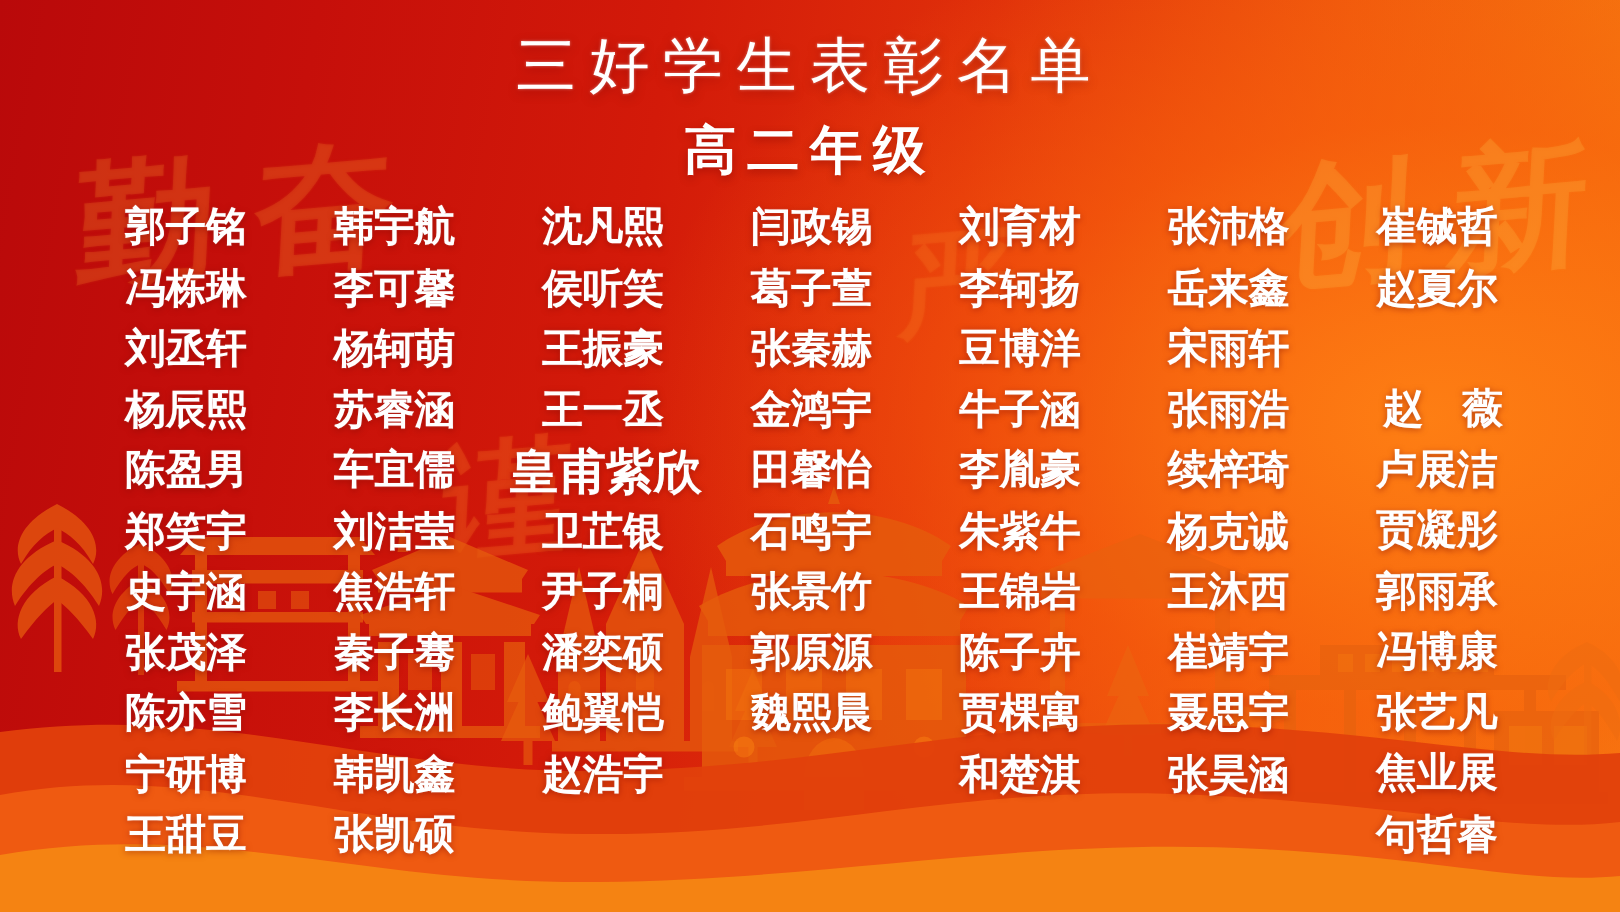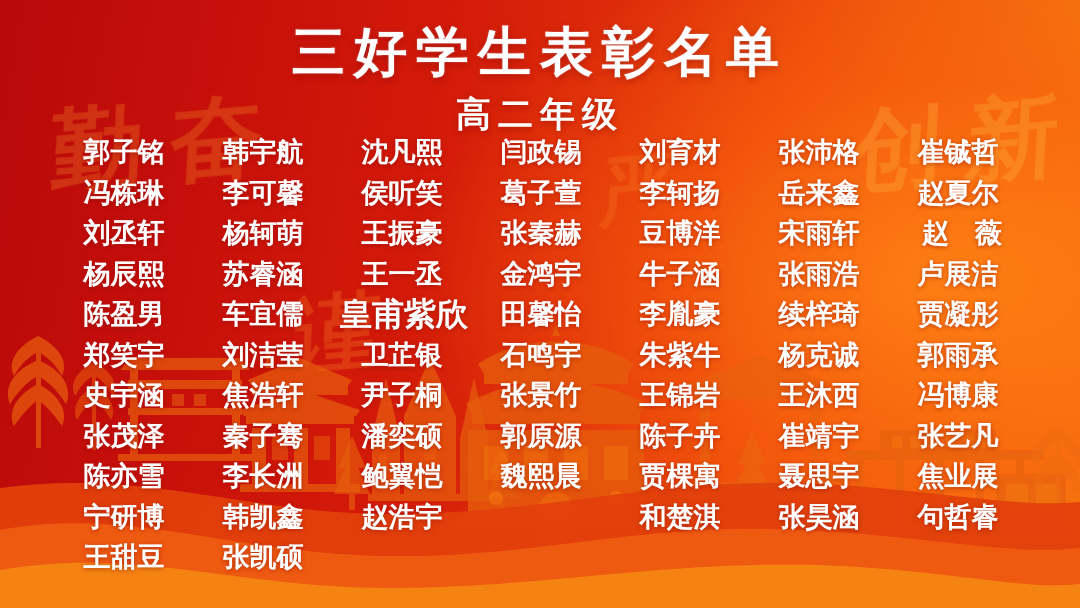--- a/index.html
+++ b/index.html
@@ -28,21 +28,21 @@
   .wm-3{left:852px;top:96px;font-size:92px;letter-spacing:22px;color:rgba(255,190,70,.21);}
   .wm-4{left:600px;top:150px;font-size:78px;color:rgba(255,120,30,.13);}
 
   
   .scene{position:absolute;left:0;bottom:0;width:1080px;height:290px;pointer-events:none;}
 
   
   .title-wrap{position:absolute;left:0;top:22px;width:1080px;text-align:center;}
   .main-title{
     font-family:"DejaVu Serif","Liberation Serif",serif;
-    font-size:53px;font-weight:700;color:#fff;letter-spacing:9px;
+    font-size:40px;font-weight:400;color:#fff;letter-spacing:9px;
     line-height:1.12;
     text-shadow:0 2px 7px rgba(120,0,0,.45), 0 0 2px rgba(255,255,255,.5);
   }
   .sub-title{
     margin-top:10px;
     font-family:Liberation Serif, serif;
     font-size:35px;font-weight:700;color:#fff;letter-spacing:7px;
     text-shadow:0 2px 6px rgba(120,0,0,.45);
   }
 
@@ -52,21 +52,21 @@
     display:flex;justify-content:space-between;align-items:flex-start;
   }
   .col{display:flex;flex-direction:column;width:124px;}
   .name{
     font-family:"DejaVu Serif","Liberation Serif",serif;
     font-size:27px;font-weight:700;color:#ffffff;
     height:40.5px;line-height:40.5px;
     text-align:center;white-space:nowrap;
     text-shadow:0 1px 4px rgba(130,10,0,.55), 0 0 1px rgba(255,255,255,.35);
   }
-  .name.two-char{letter-spacing:26px;text-indent:26px;}
+  .name.two-char{letter-spacing:26px;text-indent:26px;margin-top:40px;}
 </style>
 </head>
 <body>
 
 <div id="poster">
 
   <div class="wm wm-1">勤奋</div>
   <div class="wm wm-2">谨</div>
   <div class="wm wm-3">创新</div>
   <div class="wm wm-4">严</div>

